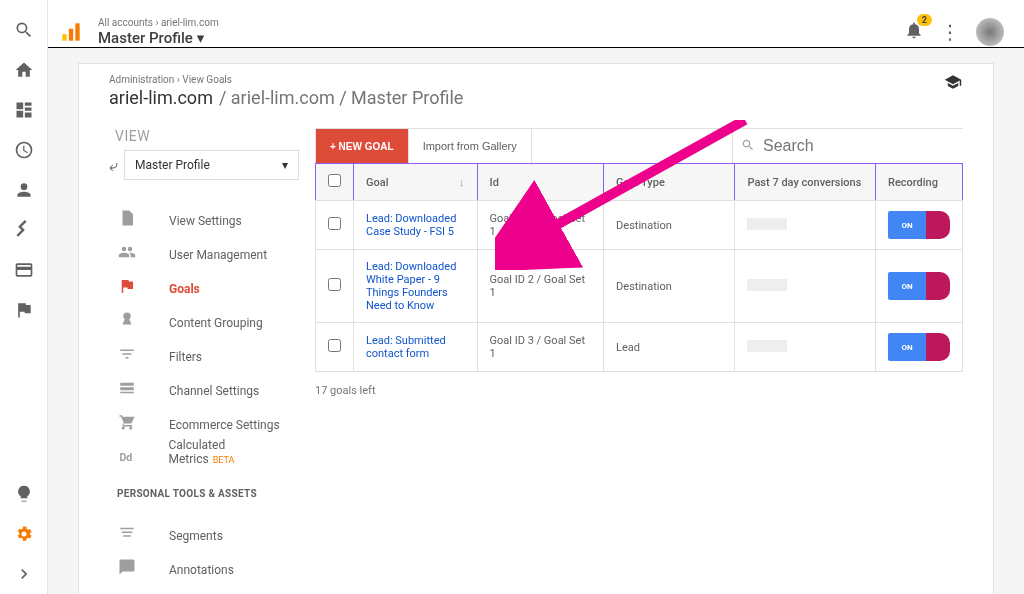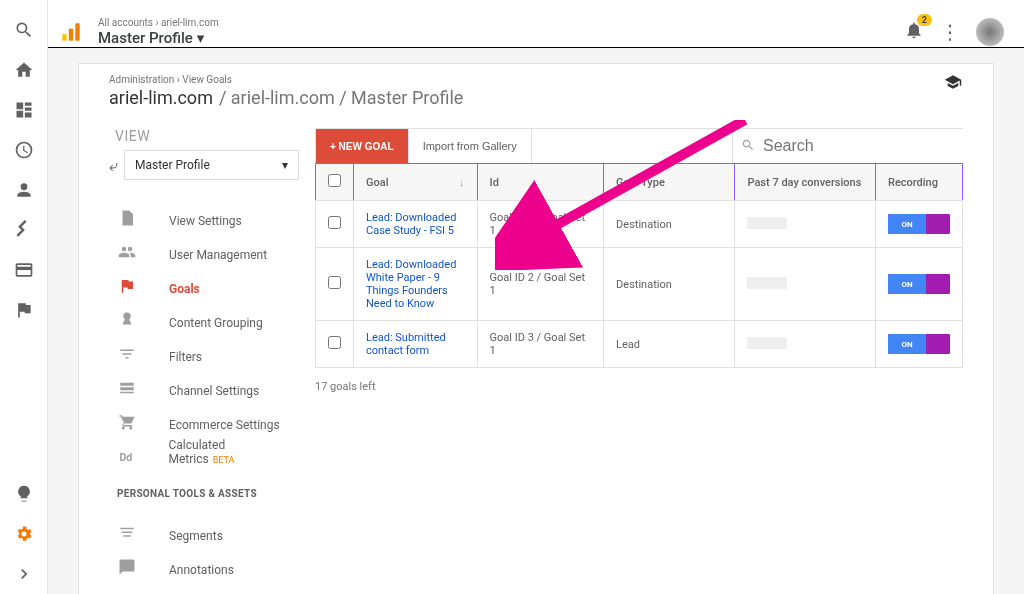--- a/index.html
+++ b/index.html
@@ -48,21 +48,21 @@
 .btn-import{background:#fff;font-size:11px;color:#616161;padding:9px 14px;border:none;border-right:1px solid #e0e0e0;border-left:1px solid #e0e0e0;cursor:pointer}
 .search-box{margin-left:auto;width:230px;display:flex;align-items:center;border-left:1px solid #e0e0e0;padding:0 8px}
 .search-box input{border:none;outline:none;font-size:16px;flex:1;padding:8px 4px}
 .search-box .mag{color:#9e9e9e;margin-right:4px}
 table{width:100%;border-collapse:collapse;font-size:11px}
 th{background:#f6f6f6;color:#616161;font-weight:500;text-align:left;padding:10px 12px;border:1px solid #8b5cf6;border-bottom:1px solid #e0e0e0}
 th .sort{float:right;color:#9e9e9e}
 td{padding:10px 12px;border:1px solid #e0e0e0;color:#616161;vertical-align:middle}
 td.chk{width:36px;text-align:center}
 td .link{color:#1155cc;cursor:pointer}
-.toggle{position:relative;display:inline-block;width:62px;height:20px;background:#a21caf;border-radius:1px;vertical-align:middle}
+.toggle{position:relative;display:inline-block;width:62px;height:28px;background:#be185d;border-radius:10px;vertical-align:middle}
 .toggle .on{position:absolute;left:0;top:0;width:38px;height:100%;background:#4285f4;color:#fff;font-size:8px;font-weight:700;display:flex;align-items:center;justify-content:center;border-radius:2px 0 0 2px}
 .goals-left{font-size:11px;color:#757575;margin-top:12px}
 .spark{display:inline-block;width:40px;height:12px;background:linear-gradient(#eee,#eee)}
 .arrow{position:absolute;top:-8px;left:180px;pointer-events:none;z-index:10}
 </style>
 </head>
 <body>
 
 <div class="app">
   <div class="leftrail">

